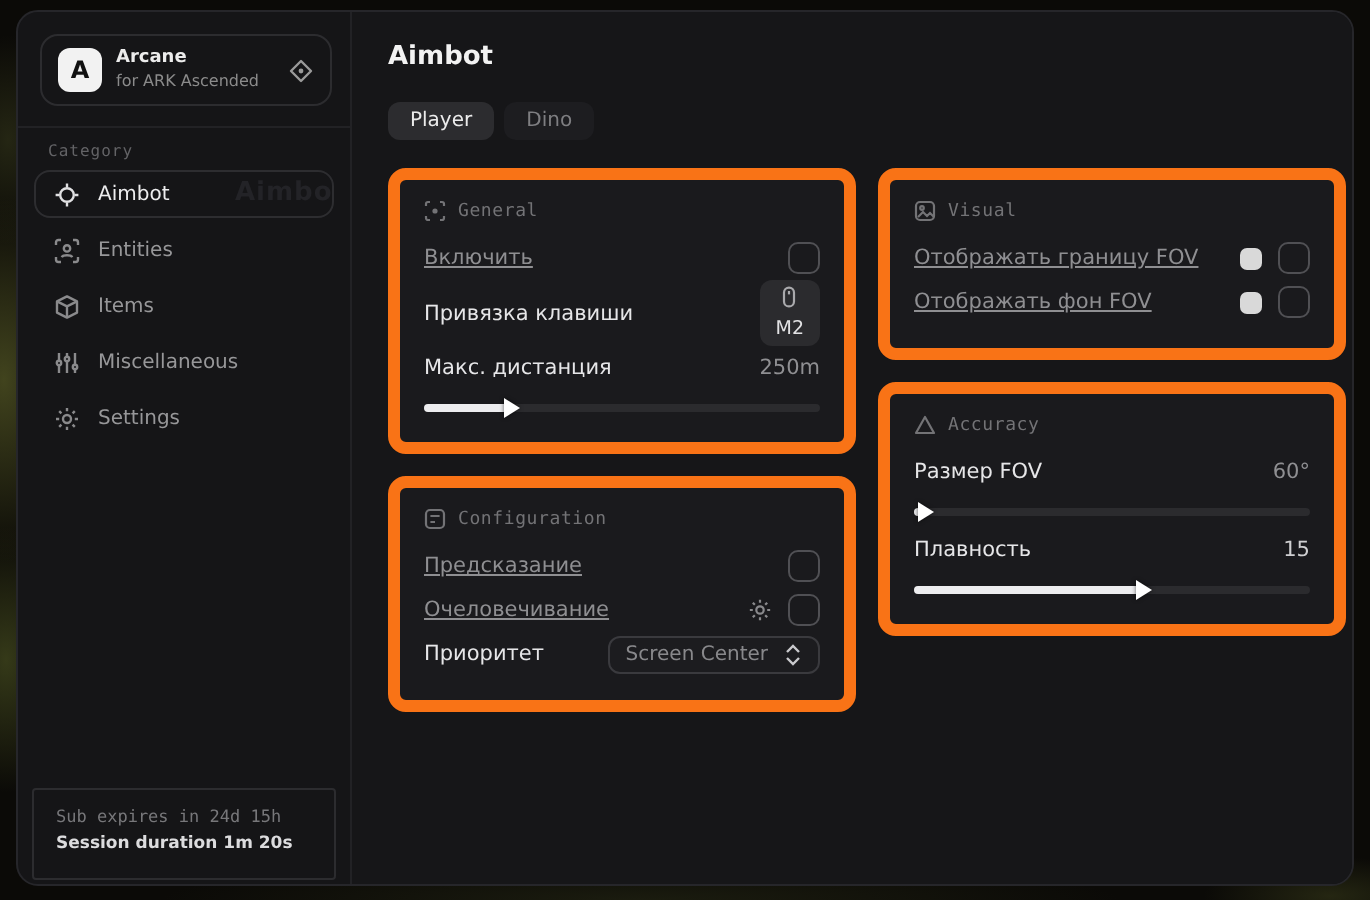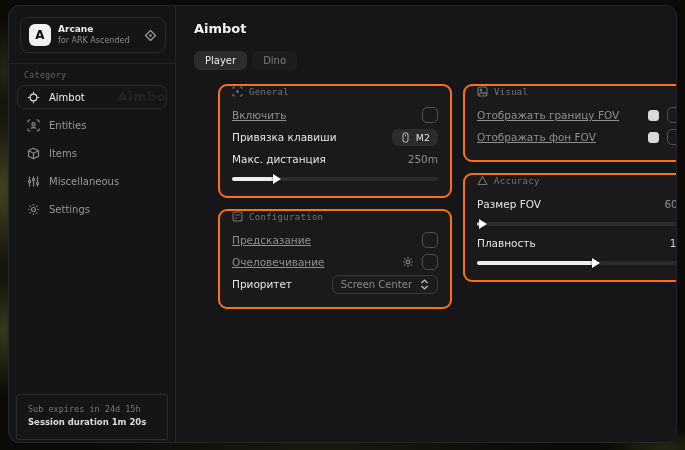--- a/index.html
+++ b/index.html
@@ -59,42 +59,42 @@
   
   .main { flex:1; padding:15px 18px; position:relative; background:#161618; }
   .page-title { font-size:13px; font-weight:bold; color:#f2f2f2; margin-bottom:15px; }
   .tabs { display:flex; gap:5px; margin-bottom:14px; }
   .tab { padding:4px 11px; border-radius:6px; font-size:10px; cursor:pointer; }
   .tab.active { background:#2c2c2f; color:#ebebeb; }
   .tab.inactive { background:#1d1d20; color:#7e7e81; }
   .columns { display:flex; gap:11px; align-items:flex-start; }
   .col { width:234px; display:flex; flex-direction:column; gap:11px; }
   .card {
-    background:#1a1a1d; border:2px solid #f97316; border-radius:9px;
-    padding:0 12px 12px 12px; width:100%;margin-left:24px;
+    background:#1a1a1d; border:6px solid #f97316; border-radius:9px;
+    padding:10px 12px 12px 12px; width:100%;
   }
   .card-head {
     display:flex; align-items:center; gap:6px; color:#737376;
     font-family:"DejaVu Sans Mono", monospace; font-size:9px; margin-bottom:7px; letter-spacing:.3px;
   }
   .card-head .cico { display:flex; color:#737376; }
   .row { display:flex; align-items:center; justify-content:space-between; min-height:22px; }
   .lbl-dim { font-size:10.5px; color:#8f8f92;text-decoration:underline; }
   .lbl-bright { font-size:10.5px; color:#e6e6e8; font-weight:500; }
   .val { font-size:10.5px; color:#8f8f92; }
   .val-bright { font-size:10.5px; color:#cfcfd1;text-align:right; }
   .rgroup { display:flex; align-items:center; gap:8px; }
   .checkbox {
     width:16px; height:16px; border:1.5px solid #505054; border-radius:5px;
     background:transparent; cursor:pointer; flex:0 0 16px;
   }
   .swatch { width:11px; height:11px; border-radius:3.5px; cursor:pointer; }
   .keybind {
     display:flex; align-items:center; gap:5px; background:#2b2b2e; border-radius:6px;
-    padding:3px 8px; color:#e2e2e4; font-size:9.5px; cursor:pointer;
+    padding:3px 8px; color:#e2e2e4; font-size:9.5px; cursor:pointer;flex-direction:column;
   }
   .keybind .kico { display:flex; color:#a9a9ac; }
   .dropdown {
     display:flex; align-items:center; justify-content:space-between; gap:8px;
     border:1px solid #3a3a3e; border-radius:6px; padding:3px 8px; min-width:98px;
     color:#88888b; font-size:10px; cursor:pointer; background:#1c1c1f;
   }
   .dropdown .dico { display:flex; color:#c9c9cc; }
   .slider { position:relative; height:4px; background:#2b2b2e; border-radius:2px; margin:7px 0 3px 0; cursor:pointer; }
   .slider-fill { position:absolute; left:0; top:0; height:100%; background:#ededef; border-radius:2px; }

